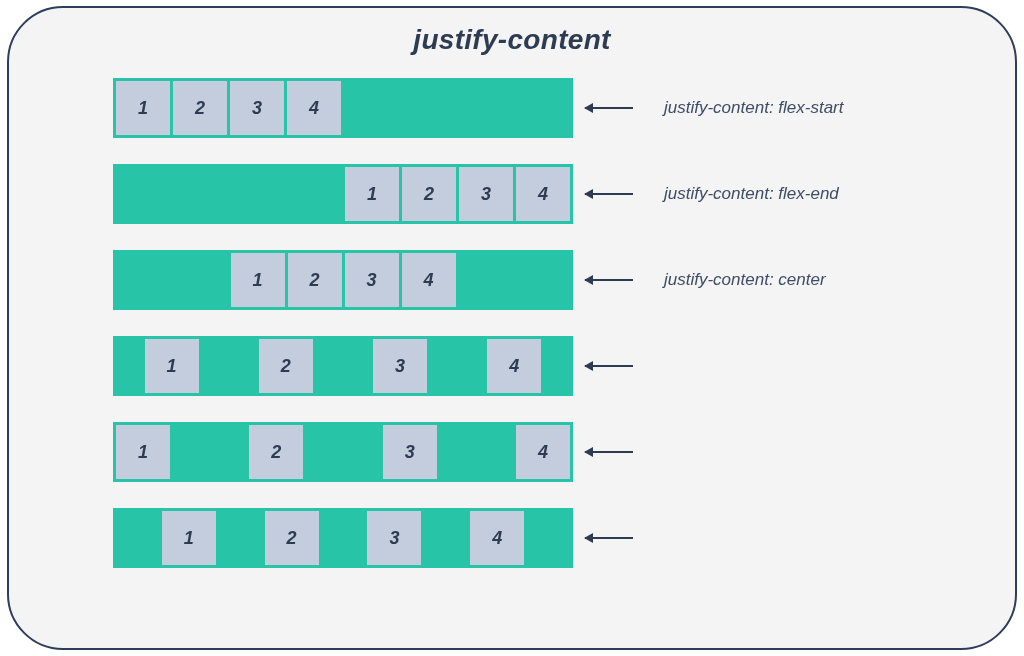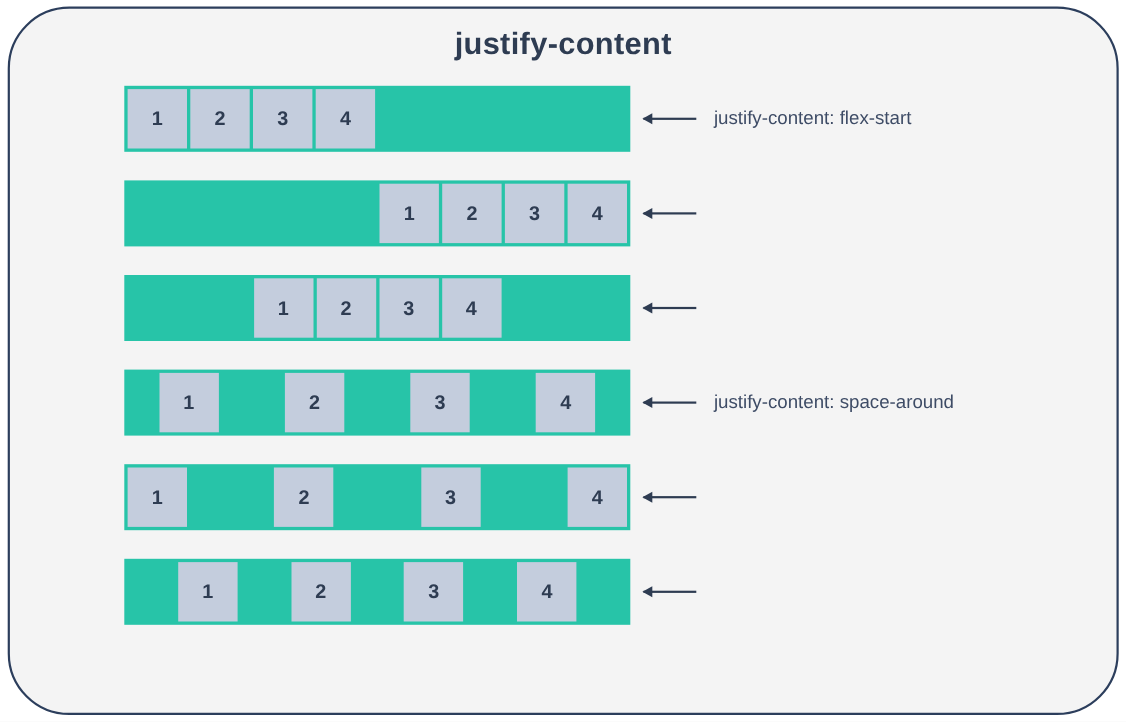--- a/index.html
+++ b/index.html
@@ -17,20 +17,21 @@
       height: 656px;
     }
     .card {
       width: 1010px;
       height: 644px;
       border: 2px solid #2c3e5c;
       border-radius: 56px;
       background: #f4f4f4;
       padding: 16px 40px 20px 40px;
       position: relative;
+      font-style: italic;
     }
     .title {
       text-align: center;
       font-size: 28px;
       font-weight: 800;
       color: #2e3c52;
       margin-bottom: 22px;
       letter-spacing: 0.3px;
     }
     .rows {
@@ -84,21 +85,21 @@
       left: -1px;
       top: 50%;
       transform: translateY(-50%);
       width: 0;
       height: 0;
       border-top: 5px solid transparent;
       border-bottom: 5px solid transparent;
       border-right: 9px solid #2e3c52;
     }
     .label {
-      margin-left: 16px;
+      margin-left: 31px;
       font-size: 17px;
       color: #3e4c66;
       font-weight: 400;
     }
   </style>
 </head>
 <body>
 
 <div class="card">
   <div class="title">justify-content</div>
@@ -120,45 +121,46 @@
     <div class="row">
       <div class="flex-container jend">
         <div class="item">1</div>
         <div class="item">2</div>
         <div class="item">3</div>
         <div class="item">4</div>
       </div>
       <div class="arrow-wrap">
           <div class="arrow-line"></div>
         </div>
+      <div class="label">justify-content: flex-end</div>
     </div>
 
     <div class="row">
       <div class="flex-container jcenter">
         <div class="item">1</div>
         <div class="item">2</div>
         <div class="item">3</div>
         <div class="item">4</div>
       </div>
       <div class="arrow-wrap">
           <div class="arrow-line"></div>
         </div>
+      <div class="label">justify-content: center</div>
     </div>
 
     <div class="row">
       <div class="flex-container jsaround">
         <div class="item">1</div>
         <div class="item">2</div>
         <div class="item">3</div>
         <div class="item">4</div>
       </div>
       <div class="arrow-wrap">
           <div class="arrow-line"></div>
         </div>
-      <div class="label">justify-content: space-around</div>
     </div>
 
     <div class="row">
       <div class="flex-container jsbetween">
         <div class="item">1</div>
         <div class="item">2</div>
         <div class="item">3</div>
         <div class="item">4</div>
       </div>
       <div class="arrow-wrap">

